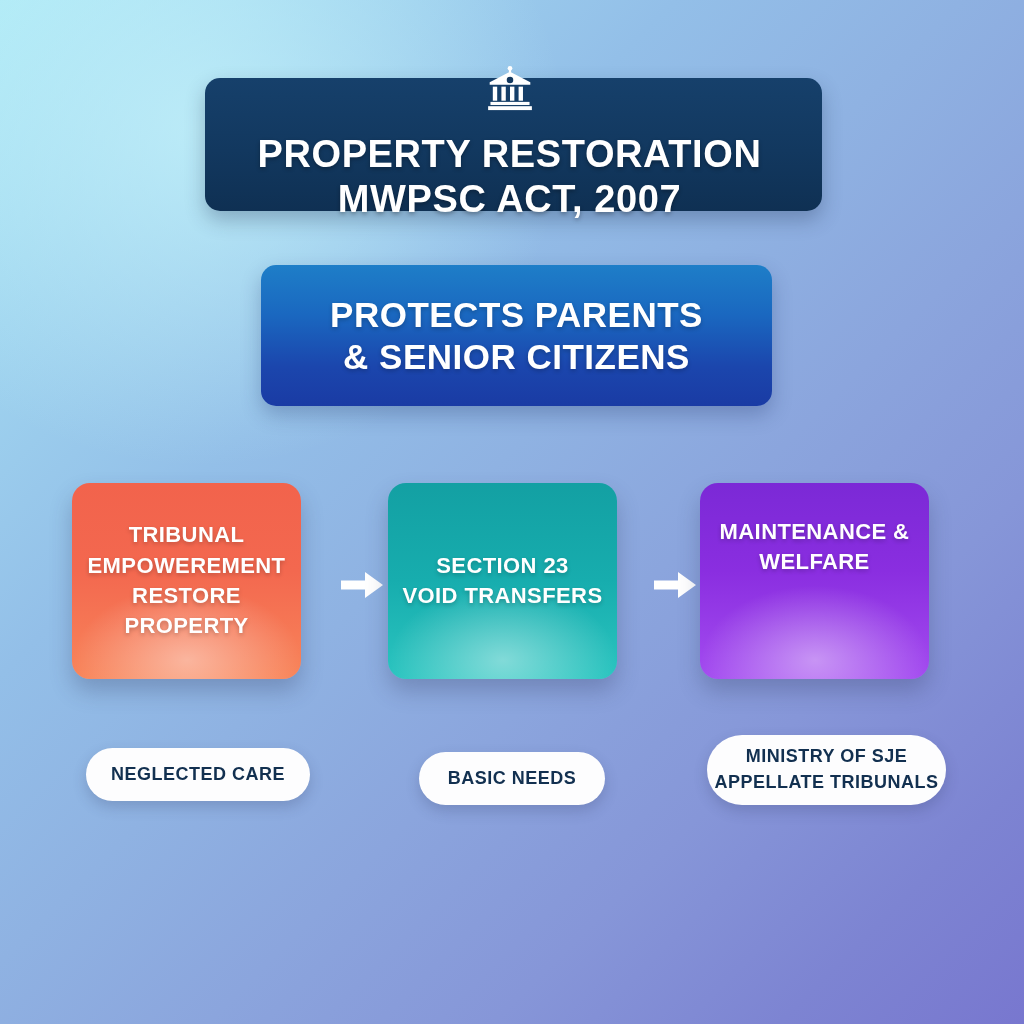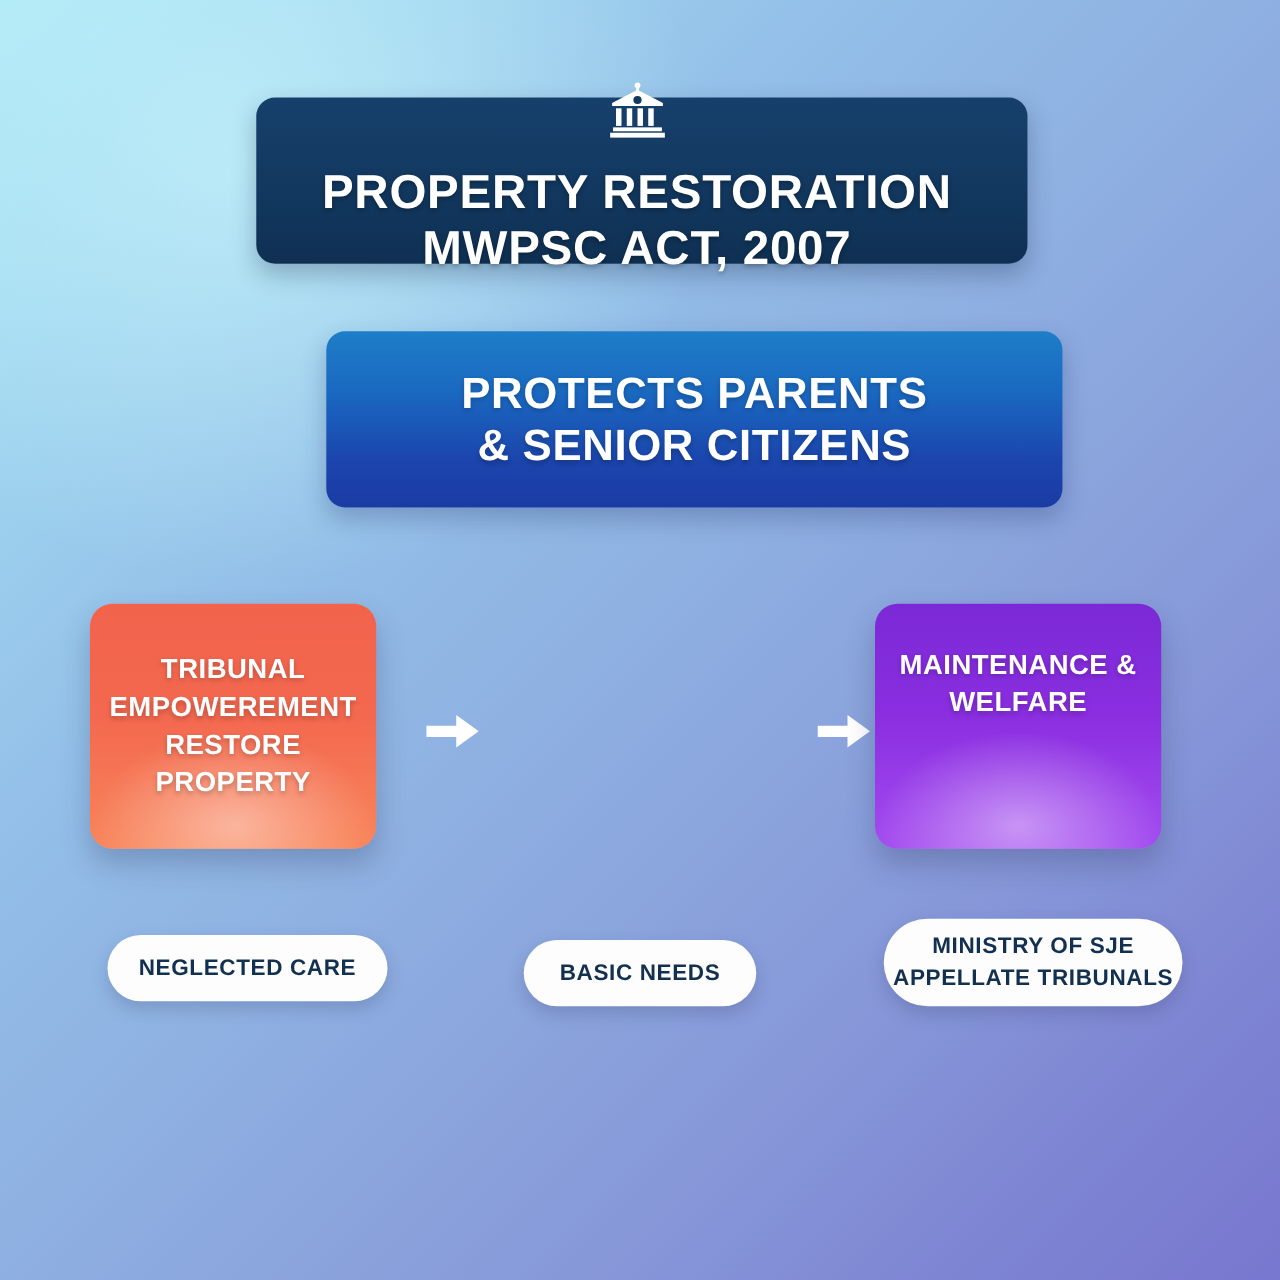--- a/index.html
+++ b/index.html
@@ -79,21 +79,21 @@
     text-align: center;
     text-shadow: 0 2px 4px rgba(0,0,0,0.30);
   }
   .header-text .line2 { display: block; }
 
   
   .subtitle-banner {
     position: absolute;
     left: 261px;
     top: 265px;
-    width: 589px;
+    width: 511px;
     height: 141px;
     background: linear-gradient(180deg, #1e7ec8 0%, #1a68c0 35%, #1b46ad 72%, #1a3ba4 100%);
     border-radius: 15px;
     box-shadow: 0 9px 20px rgba(30,45,100,0.28);
     display: flex;
     align-items: center;
     justify-content: center;
   }
   .subtitle-text {
     color: #ffffff;
@@ -261,20 +261,26 @@
       <span>RESTORE PROPERTY</span>
     </div>
   </div>
 
   <span class="arrow arrow-1">
     <svg viewBox="0 0 42 30" width="42" height="30" aria-hidden="true">
       <path d="M0 10.5 L24 10.5 L24 2 L42 15 L24 28 L24 19.5 L0 19.5 Z" fill="#ffffff"></path>
     </svg>
   </span>
 
+  <div class="card card-2">
+    <div class="card-label">
+      <span>SECTION 23</span>
+      <span>VOID TRANSFERS</span>
+    </div>
+  </div>
 
   <span class="arrow arrow-2">
     <svg viewBox="0 0 42 30" width="42" height="30" aria-hidden="true">
       <path d="M0 10.5 L24 10.5 L24 2 L42 15 L24 28 L24 19.5 L0 19.5 Z" fill="#ffffff"></path>
     </svg>
   </span>
 
   <div class="card card-3">
     <div class="card-label">
       <span>MAINTENANCE &amp;</span>

